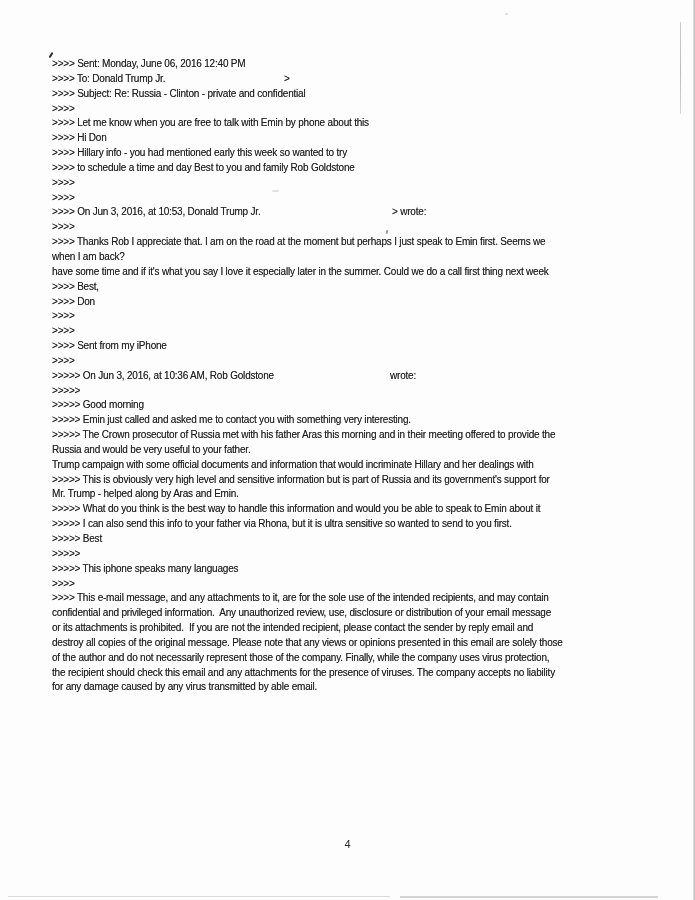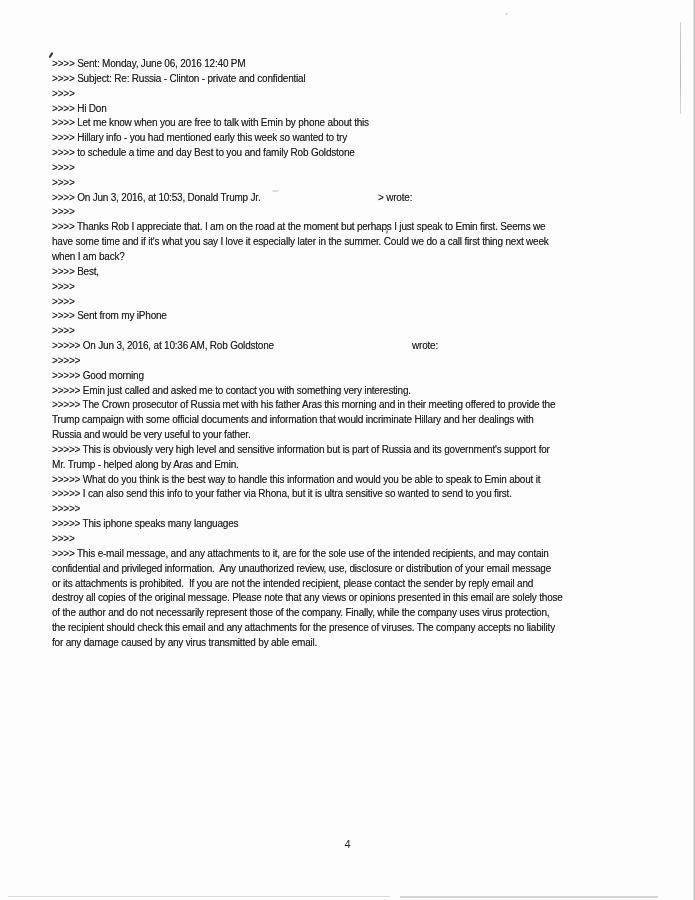--- a/index.html
+++ b/index.html
@@ -117,49 +117,52 @@
     border-radius: 50%;
   }
 </style>
 </head>
 <body>
 
 <div class="scan-page">
 
   <div class="email-body">
       <div class="line"><span>&gt;&gt;&gt;&gt; Sent: Monday, June 06, 2016 12:40 PM</span></div>
+      <div class="line"><span>&gt;&gt;&gt;&gt; To: Donald Trump Jr.</span><span class="tail" style="left: 232px;">&gt;</span></div>
       <div class="line"><span>&gt;&gt;&gt;&gt; Subject: Re: Russia - Clinton - private and confidential</span></div>
       <div class="line"><span>&gt;&gt;&gt;&gt;</span></div>
+      <div class="line"><span>&gt;&gt;&gt;&gt; Let me know when you are free to talk with Emin by phone about this</span></div>
       <div class="line"><span>&gt;&gt;&gt;&gt; Hi Don</span></div>
-      <div class="line"><span>&gt;&gt;&gt;&gt; Let me know when you are free to talk with Emin by phone about this</span></div>
       <div class="line"><span>&gt;&gt;&gt;&gt; Hillary info - you had mentioned early this week so wanted to try</span></div>
       <div class="line"><span>&gt;&gt;&gt;&gt; to schedule a time and day Best to you and family Rob Goldstone</span></div>
       <div class="line"><span>&gt;&gt;&gt;&gt;</span></div>
       <div class="line"><span>&gt;&gt;&gt;&gt;</span></div>
-      <div class="line"><span>&gt;&gt;&gt;&gt; On Jun 3, 2016, at 10:53, Donald Trump Jr.</span><span class="tail" style="left: 326px;">&gt; wrote:</span></div>
+      <div class="line"><span>&gt;&gt;&gt;&gt; On Jun 3, 2016, at 10:53, Donald Trump Jr.</span><span class="tail" style="left: 340px;">&gt; wrote:</span></div>
       <div class="line"><span>&gt;&gt;&gt;&gt;</span></div>
       <div class="line"><span>&gt;&gt;&gt;&gt; Thanks Rob I appreciate that. I am on the road at the moment but perhaps I just speak to Emin first. Seems we</span></div>
+      <div class="line"><span>when I am back?</span></div>
       <div class="line"><span>have some time and if it's what you say I love it especially later in the summer. Could we do a call first thing next week</span></div>
-      <div class="line"><span>when I am back?</span></div>
       <div class="line"><span>&gt;&gt;&gt;&gt; Best,</span></div>
+      <div class="line"><span>&gt;&gt;&gt;&gt; Don</span></div>
       <div class="line"><span>&gt;&gt;&gt;&gt;</span></div>
       <div class="line"><span>&gt;&gt;&gt;&gt;</span></div>
       <div class="line"><span>&gt;&gt;&gt;&gt; Sent from my iPhone</span></div>
       <div class="line"><span>&gt;&gt;&gt;&gt;</span></div>
-      <div class="line"><span>&gt;&gt;&gt;&gt;&gt; On Jun 3, 2016, at 10:36 AM, Rob Goldstone</span><span class="tail" style="left: 360px;">wrote:</span></div>
+      <div class="line"><span>&gt;&gt;&gt;&gt;&gt; On Jun 3, 2016, at 10:36 AM, Rob Goldstone</span><span class="tail" style="left: 338px;">wrote:</span></div>
       <div class="line"><span>&gt;&gt;&gt;&gt;&gt;</span></div>
       <div class="line"><span>&gt;&gt;&gt;&gt;&gt; Good morning</span></div>
       <div class="line"><span>&gt;&gt;&gt;&gt;&gt; Emin just called and asked me to contact you with something very interesting.</span></div>
       <div class="line"><span>&gt;&gt;&gt;&gt;&gt; The Crown prosecutor of Russia met with his father Aras this morning and in their meeting offered to provide the</span></div>
+      <div class="line"><span>Russia and would be very useful to your father.</span></div>
       <div class="line"><span>Trump campaign with some official documents and information that would incriminate Hillary and her dealings with</span></div>
-      <div class="line"><span>Russia and would be very useful to your father.</span></div>
       <div class="line"><span>&gt;&gt;&gt;&gt;&gt; This is obviously very high level and sensitive information but is part of Russia and its government's support for</span></div>
       <div class="line"><span>Mr. Trump - helped along by Aras and Emin.</span></div>
       <div class="line"><span>&gt;&gt;&gt;&gt;&gt; What do you think is the best way to handle this information and would you be able to speak to Emin about it</span></div>
       <div class="line"><span>&gt;&gt;&gt;&gt;&gt; I can also send this info to your father via Rhona, but it is ultra sensitive so wanted to send to you first.</span></div>
+      <div class="line"><span>&gt;&gt;&gt;&gt;&gt; Best</span></div>
       <div class="line"><span>&gt;&gt;&gt;&gt;&gt;</span></div>
       <div class="line"><span>&gt;&gt;&gt;&gt;&gt; This iphone speaks many languages</span></div>
       <div class="line"><span>&gt;&gt;&gt;&gt;</span></div>
       <div class="line"><span>&gt;&gt;&gt;&gt; This e-mail message, and any attachments to it, are for the sole use of the intended recipients, and may contain</span></div>
       <div class="line"><span>confidential and privileged information.  Any unauthorized review, use, disclosure or distribution of your email message</span></div>
       <div class="line"><span>or its attachments is prohibited.  If you are not the intended recipient, please contact the sender by reply email and</span></div>
       <div class="line"><span>destroy all copies of the original message. Please note that any views or opinions presented in this email are solely those</span></div>
       <div class="line"><span>of the author and do not necessarily represent those of the company. Finally, while the company uses virus protection,</span></div>
       <div class="line"><span>the recipient should check this email and any attachments for the presence of viruses. The company accepts no liability</span></div>
       <div class="line"><span>for any damage caused by any virus transmitted by able email.</span></div>

